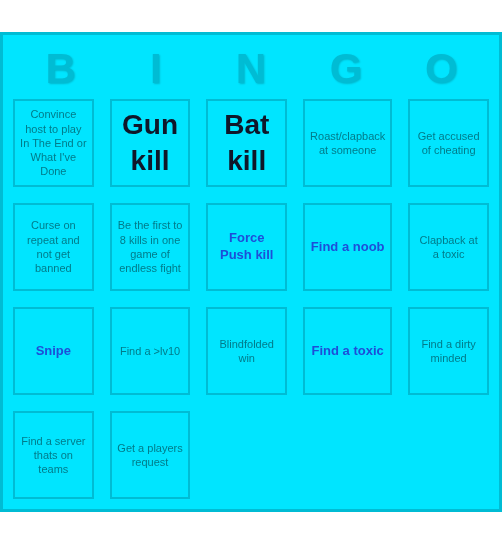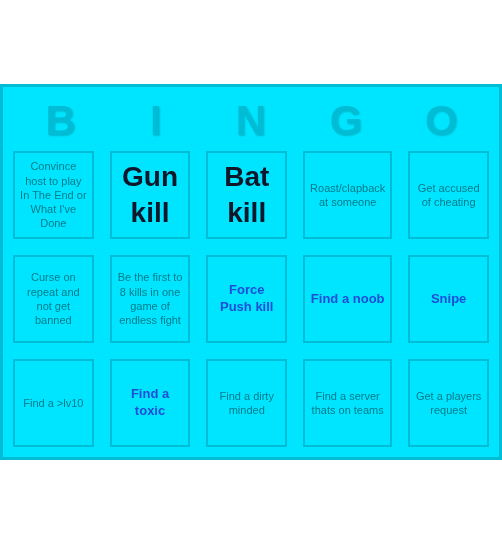--- a/index.html
+++ b/index.html
@@ -94,25 +94,31 @@
       </div>
       <div class="bingo-cell">
         <span class="cell-text">Be the first to 8 kills in one game of endless fight</span>
       </div>
       <div class="bingo-cell medium-text">
         <span class="cell-text">Force Push kill</span>
       </div>
       <div class="bingo-cell medium-text">
         <span class="cell-text">Find a noob</span>
       </div>
+      <div class="bingo-cell">
+        <span class="cell-text">Clapback at a toxic</span>
+      </div>
       <div class="bingo-cell medium-text">
         <span class="cell-text">Snipe</span>
       </div>
       <div class="bingo-cell">
         <span class="cell-text">Find a &gt;lv10</span>
+      </div>
+      <div class="bingo-cell">
+        <span class="cell-text">Blindfolded win</span>
       </div>
       <div class="bingo-cell medium-text">
         <span class="cell-text">Find a toxic</span>
       </div>
       <div class="bingo-cell">
         <span class="cell-text">Find a dirty minded</span>
       </div>
       <div class="bingo-cell">
         <span class="cell-text">Find a server thats on teams</span>
       </div>

